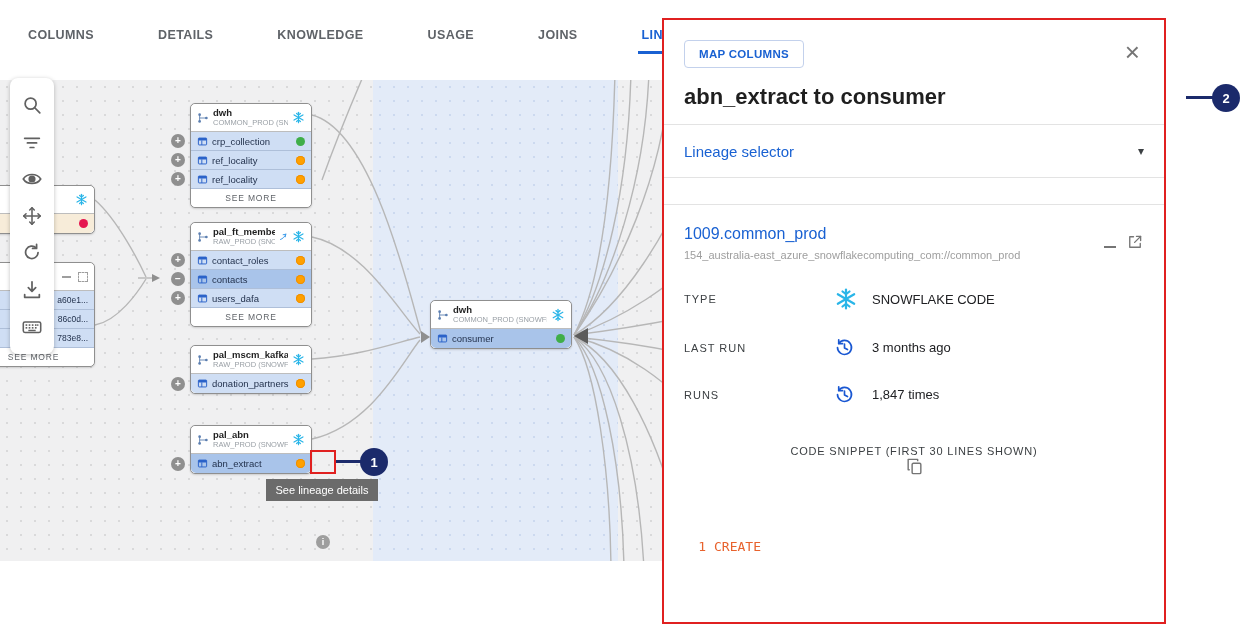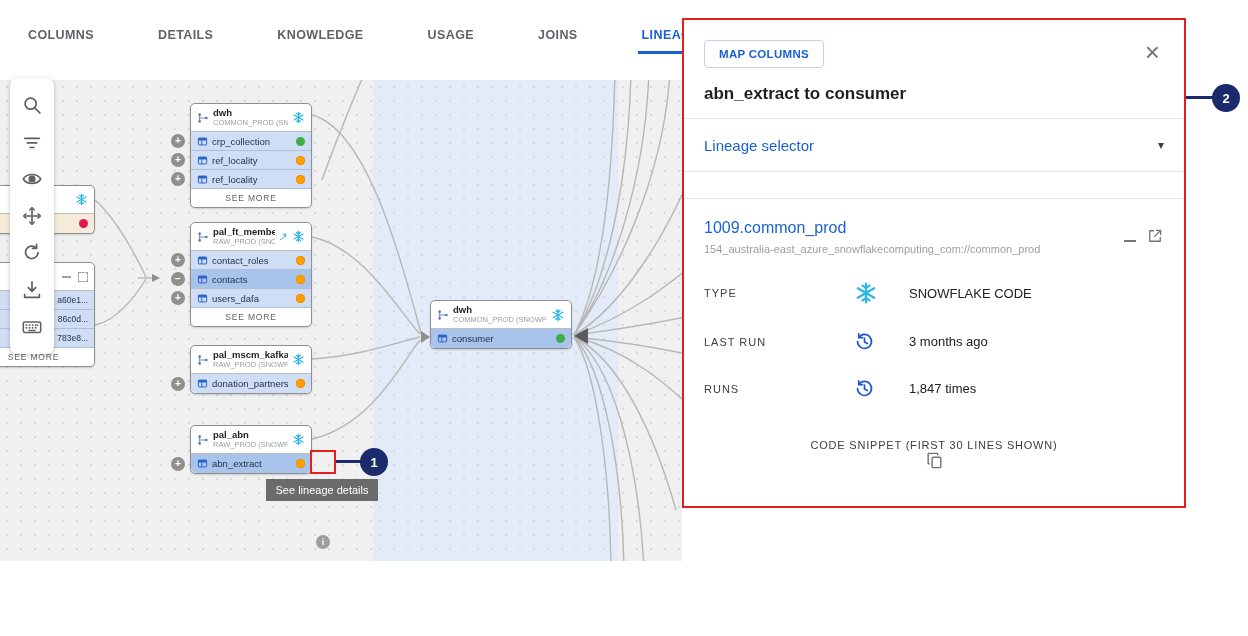--- a/index.html
+++ b/index.html
@@ -70,44 +70,44 @@
     background:#9e9e9e; color:#fff; font-size:9px; font-weight:700; line-height:14px;
     text-align:center; z-index:6; cursor:pointer; }
   .red-box { position:absolute; left:310px; top:450px; width:26px; height:24px;
     border:2px solid #e02020; z-index:6; }
   .ann-line { position:absolute; height:3px; background:#1b2a6b; z-index:7; }
   .badge { position:absolute; width:28px; height:28px; border-radius:50%; background:#1b2a6b;
     color:#fff; font-size:13px; font-weight:700; display:flex; align-items:center;
     justify-content:center; z-index:8; }
 
   
-  .panel { position:absolute; left:682px; top:18px; width:504px; height:490px;
+  .panel { position:absolute; left:662px; top:18px; width:504px; height:606px;
     background:#fff; border:2px solid #e02020; overflow:hidden; z-index:4; }
   .panel-inner { padding:0 20px; }
   .panel-head { display:flex; align-items:flex-start; justify-content:space-between; padding-top:20px; }
   .map-cols-btn { font-size:11.5px; font-weight:700; letter-spacing:.3px; color:#1961d2;
     border:1px solid #c3d1ec; border-radius:4px; padding:7px 14px; background:#fff; cursor:pointer; }
   .close-x { font-size:26px; color:#757575; line-height:20px; cursor:pointer; padding:2px 4px; }
-  .panel-title { font-size:17px; color:#1f1f1f; margin-top:16px; }
+  .panel-title { font-size:22px; color:#1f1f1f; margin-top:16px; }
   .divider { height:1px; background:#e3e3e3; margin:0 -20px; }
   .sect-row { display:flex; align-items:center; justify-content:space-between;
     height:52px; cursor:pointer; }
   .sect-label { font-size:15px; color:#1961d2; }
   .caret { font-size:12px; color:#3c4043; }
   .spacer26 { height:26px; }
   .link-block { display:flex; align-items:flex-start; justify-content:space-between; margin-top:20px;gap:48px; }
   .proc-link { font-size:16px; color:#1961d2; cursor:pointer; }
   .proc-sub { font-size:11px; color:#9e9e9e; margin-top:6px; }
   .link-icons { display:flex; align-items:flex-end; gap:10px; padding-top:8px; }
   .min-icon { width:12px; height:2px; background:#757575; margin-bottom:3px; cursor:pointer; }
   .field-row { display:flex; align-items:center; margin-top:26px; }
   .field-row:first-of-type { margin-top:34px; }
   .field-label { width:150px; font-size:11px; letter-spacing:1px; color:#3c4043; }
   .field-icon { width:26px; display:flex; align-items:center; }
-  .field-value { font-size:13px; color:#202124; margin-left:29px; }
+  .field-value { font-size:13px; color:#202124; margin-left:12px; }
   .code-head { display:flex; align-items:center; justify-content:space-between; margin-top:40px;flex-direction:column; }
   .code-head-label { font-size:11px; letter-spacing:.8px; color:#3c4043; }
   .code-block { margin-top:18px; font-family:"DejaVu Sans Mono","Liberation Mono",monospace;
     font-size:13px; line-height:21px; white-space:pre; }
   .code-line { display:flex; }
   .ln { width:22px; text-align:right; margin-right:8px; color:#e8622d; flex:none; }
   .kw { color:#e8622d; }
   .icon-btn { cursor:pointer; }
 </style>
 </head>

